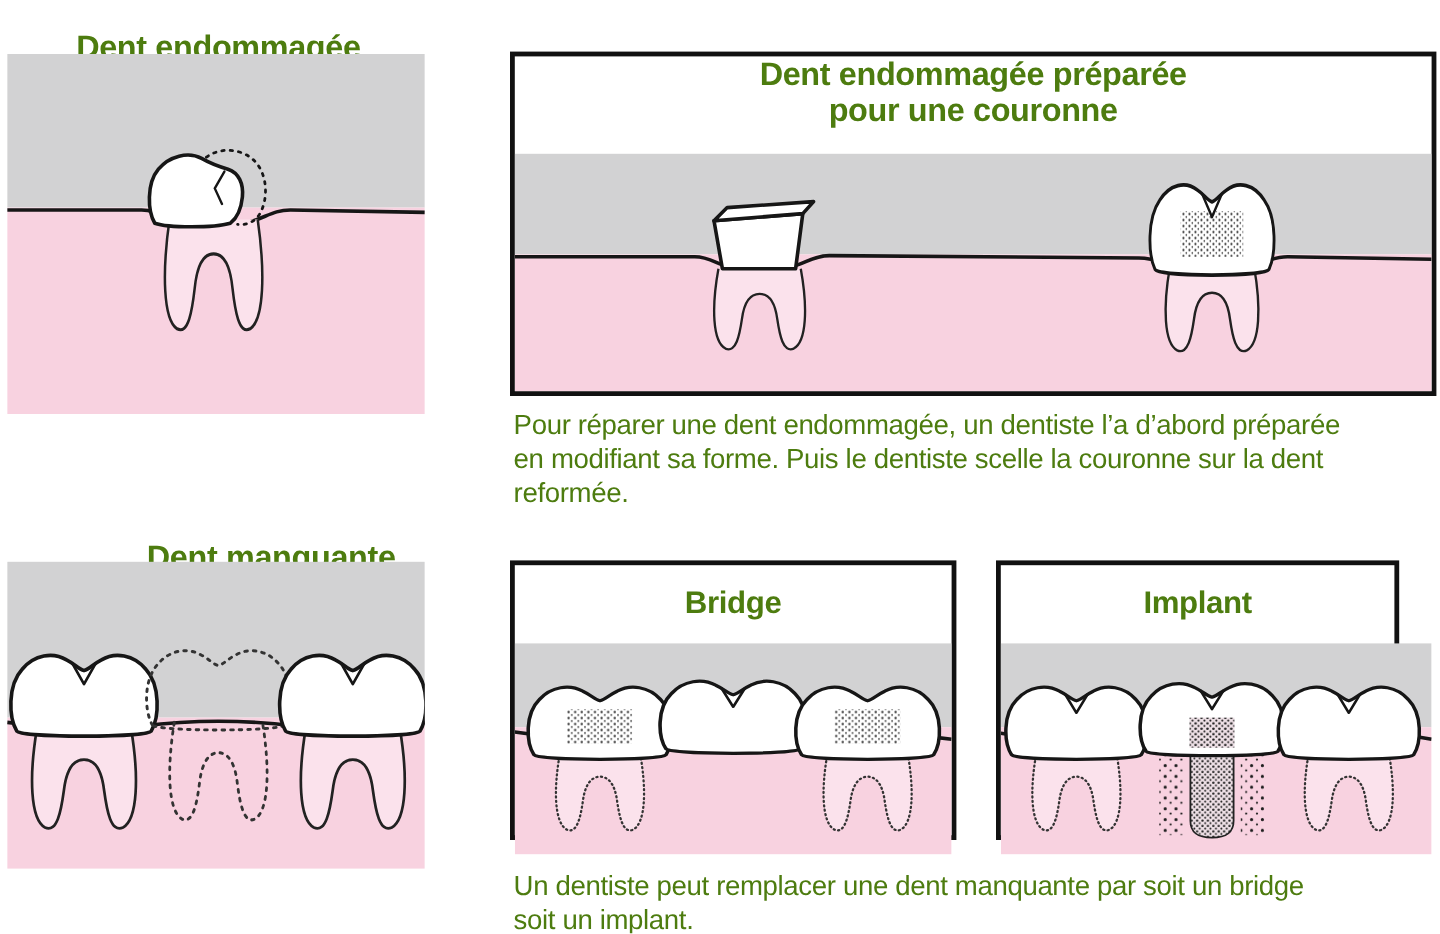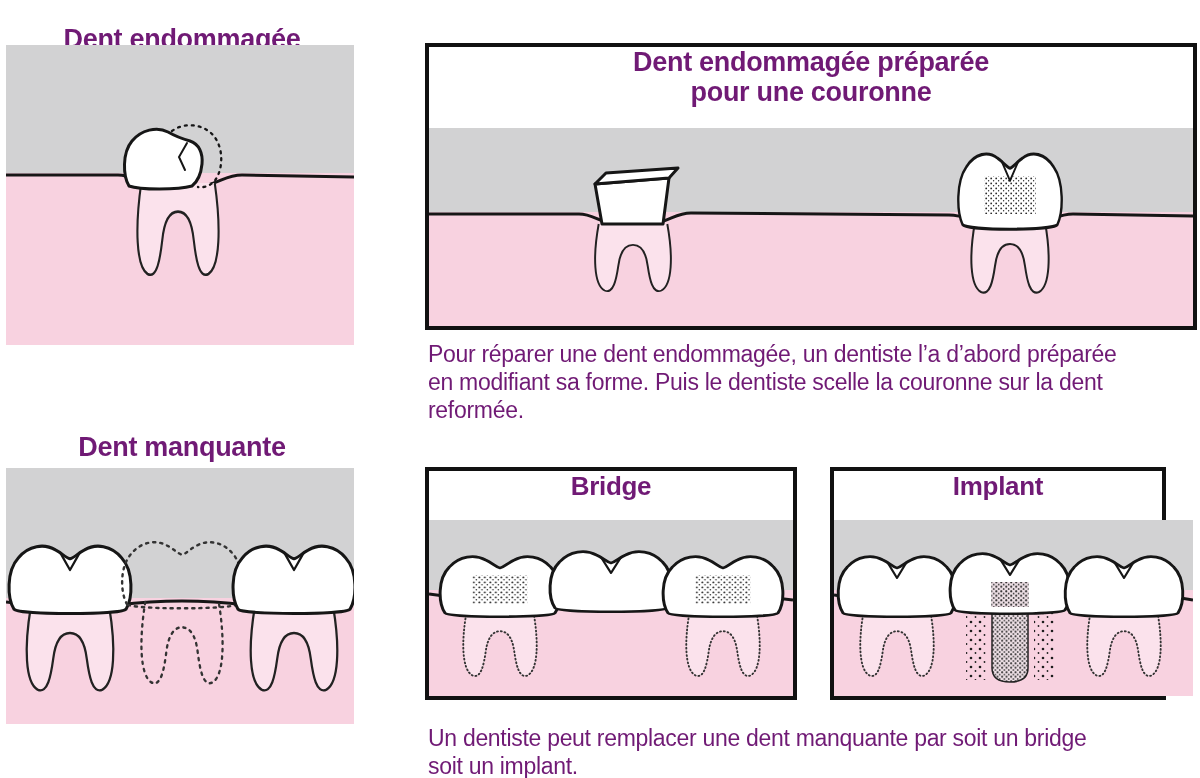--- a/index.html
+++ b/index.html
@@ -1,34 +1,34 @@
 <!DOCTYPE html>
 <html><head>
 <meta charset="utf-8">
 <style>
   html,body{margin:0;padding:0;background:#ffffff;}
   .stage{position:relative;width:1200px;height:778px;background:#fff;overflow:hidden;
-         font-family:"Liberation Sans",sans-serif;color:#701a75;}
+         font-family:"Liberation Sans",sans-serif;color:#4d7c0f;}
   .title{position:absolute;left:0;width:364px;text-align:center;
          font-size:27px;font-weight:700;letter-spacing:-0.3px;}
   #title-damaged{top:2px;}
-  #title-missing{top:410px;}
+  #title-missing{top:427px;margin-left:44px;}
   .illus{position:absolute;left:6px;}
   #illus-damaged{top:45px;}
   #illus-missing{top:468px;}
   .panel{position:absolute;border:4px solid #111;background:#fff;box-sizing:border-box;}
   #panel-crown{left:425px;top:43px;width:772px;height:287px;}
   #panel-bridge{left:425px;top:467px;width:372px;height:233px;}
   #panel-implant{left:830px;top:467px;width:336px;height:233px;}
   .panel-head{display:flex;justify-content:center;
               font-size:27px;font-weight:700;letter-spacing:-0.3px;text-align:center;line-height:30px;gap:37px;}
   #panel-crown .panel-head{height:81px;}
   #panel-crown .panel-head .half-l{flex:0 0 54%;}
   #panel-crown .panel-head .half-r{flex:1;}
-  #panel-bridge .panel-head,#panel-implant .panel-head{height:49px;font-size:26px;}
+  #panel-bridge .panel-head,#panel-implant .panel-head{height:49px;font-size:26px;margin-top:16px;}
   .caption{position:absolute;font-size:23px;font-weight:400;line-height:28px;
            letter-spacing:-0.3px;margin:0;}
   #caption-crown{left:428px;top:340px;width:700px;}
   #caption-replace{left:428px;top:676px;width:680px;margin-top:48px;}
   svg{display:block;}
 </style>
 </head>
 <body>
 
 <div class="stage">

